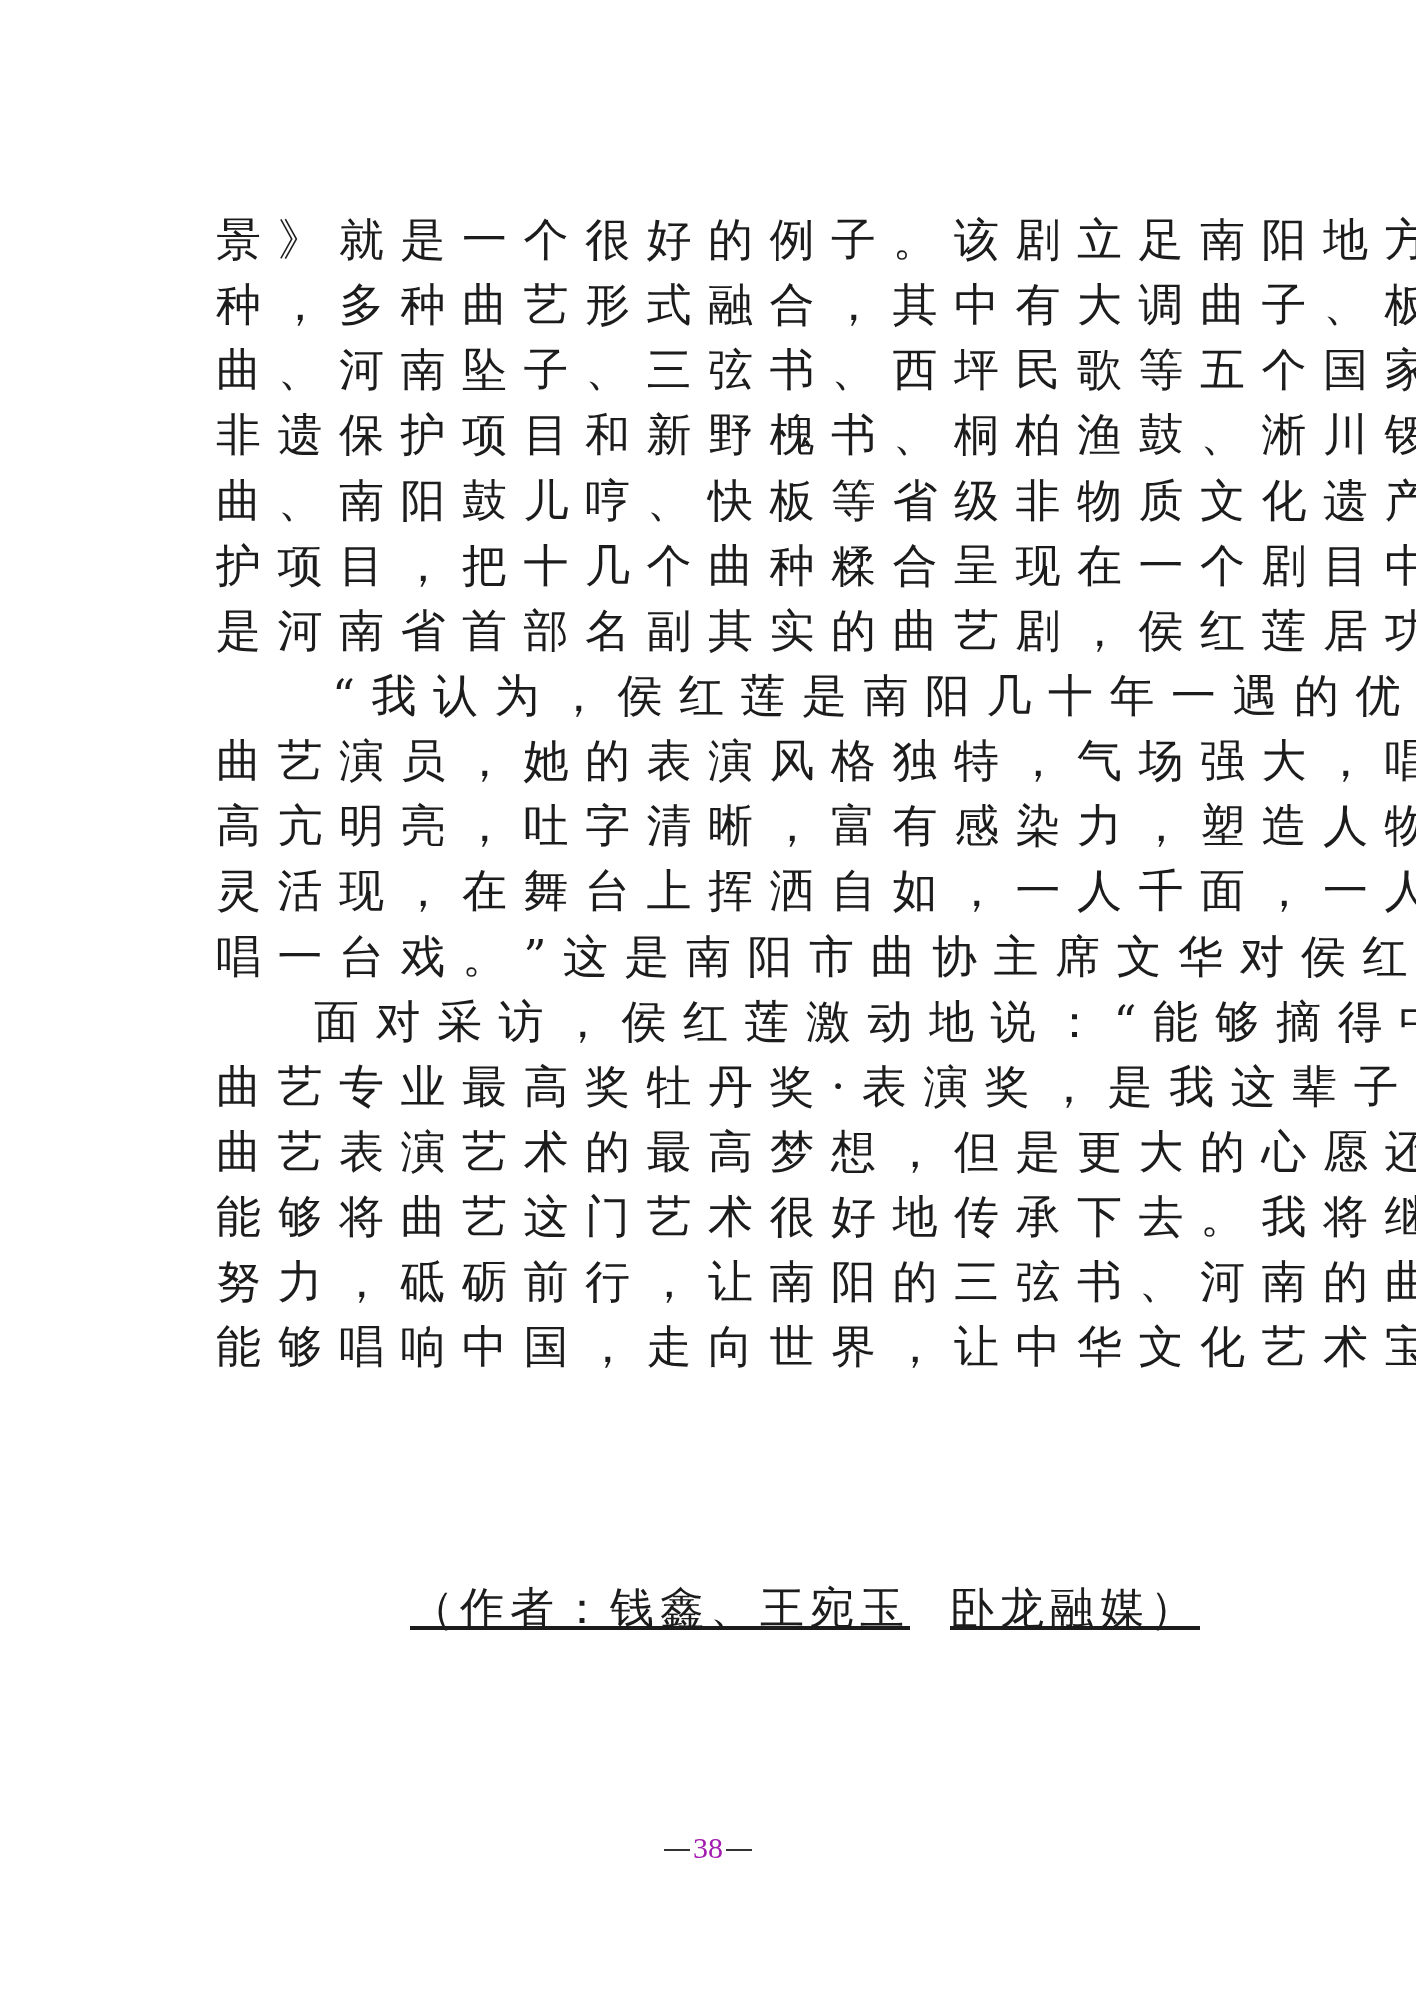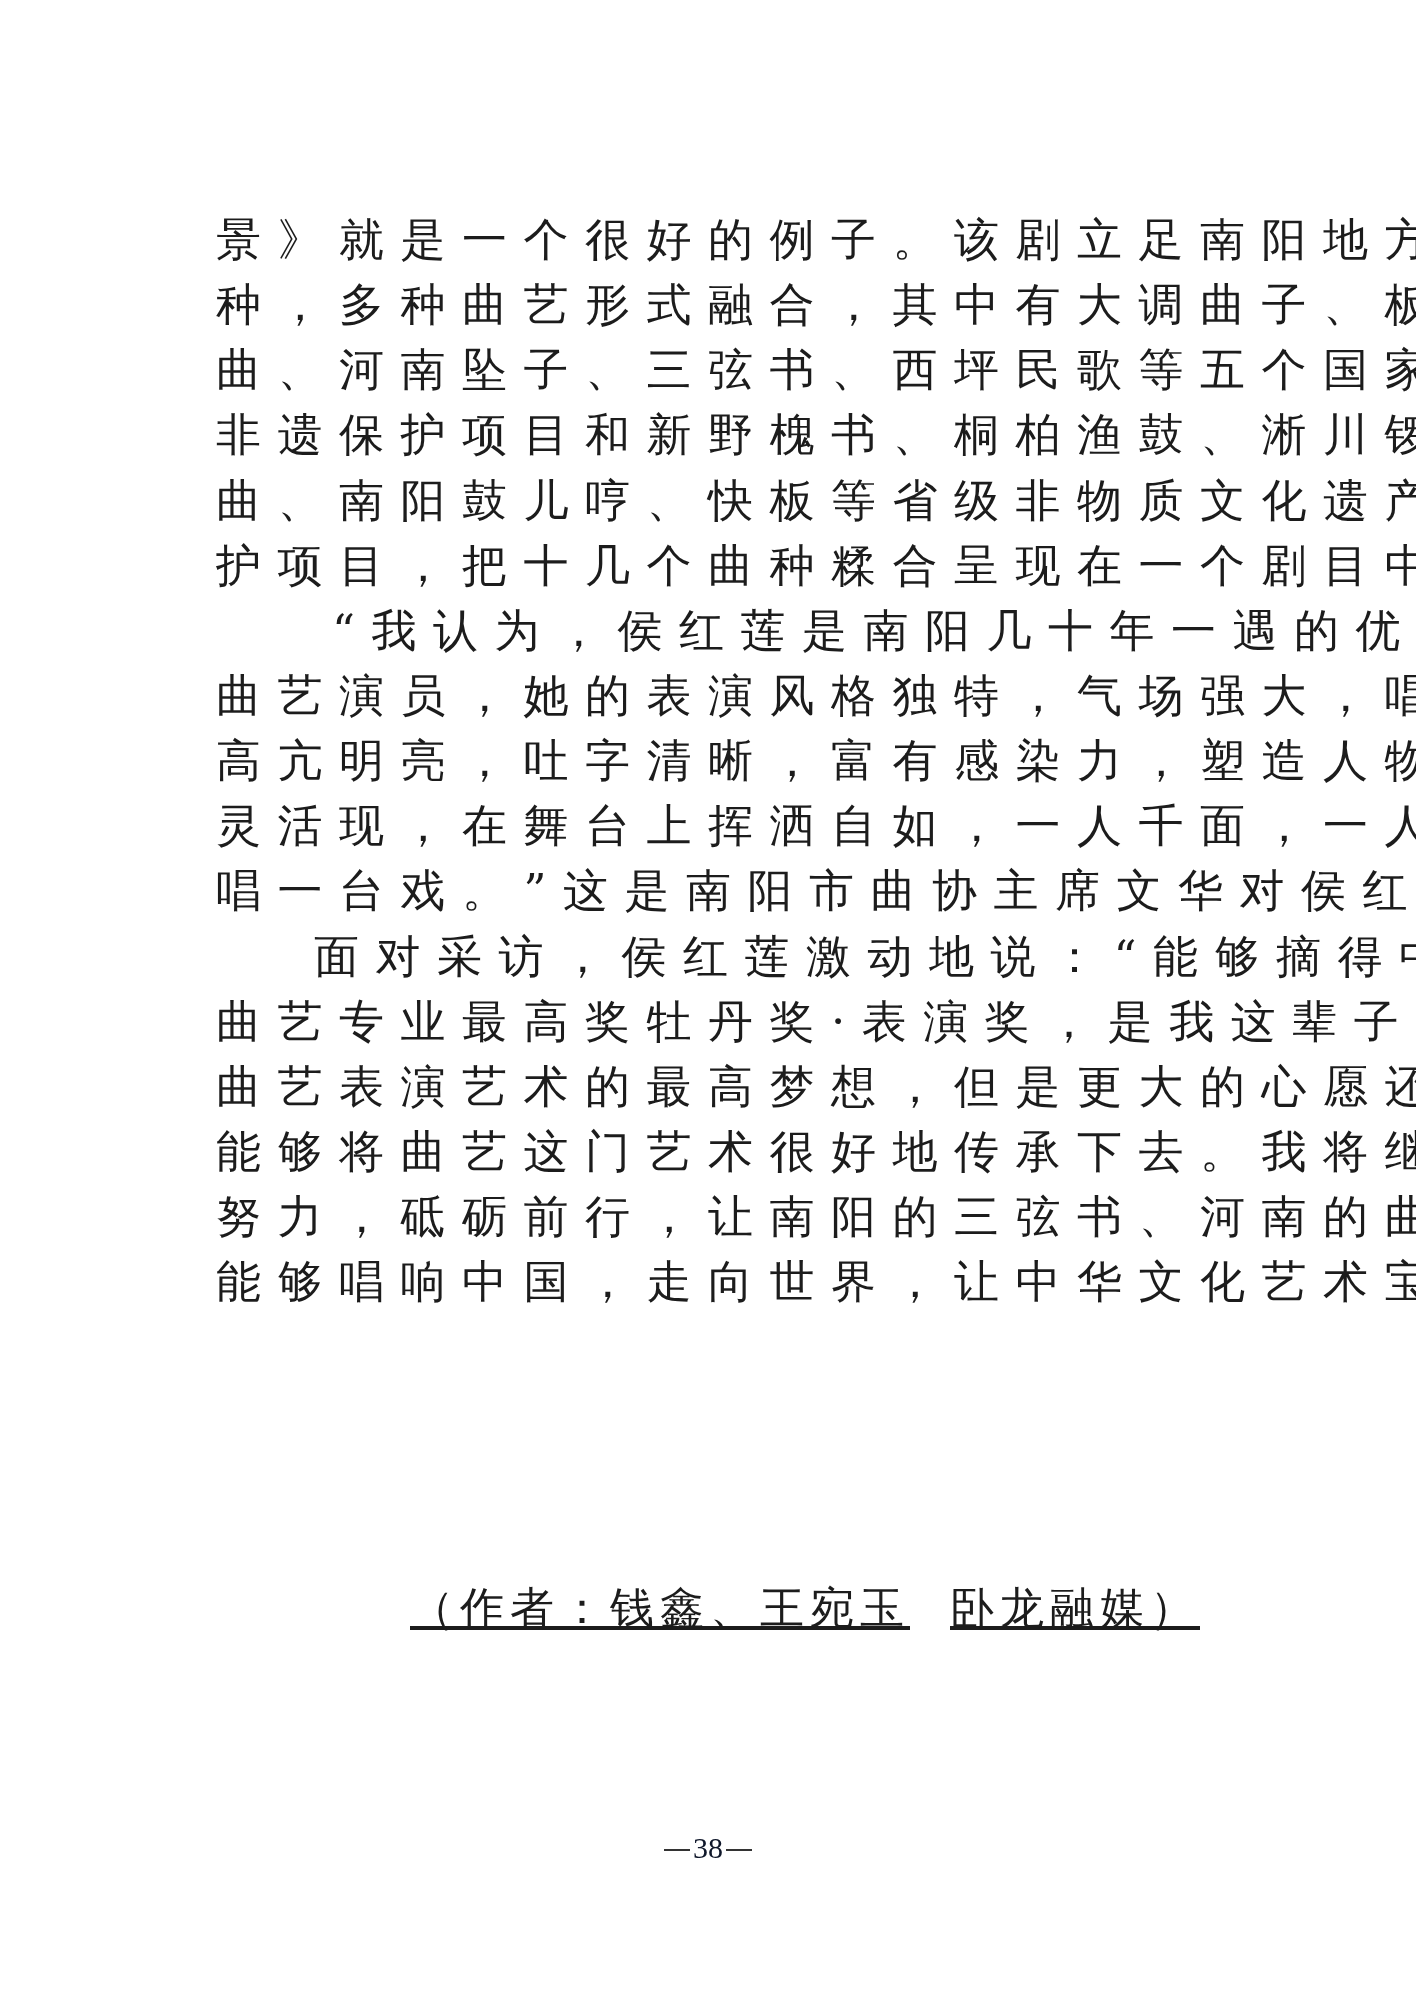--- a/index.html
+++ b/index.html
@@ -55,21 +55,21 @@
     .author-line .gap { display: inline-block; width: 40px; }
     .page-number {
       position: absolute;
       top: 1830px;
       left: 0;
       width: 1416px;
       text-align: center;
       font-family: "Liberation Serif", "DejaVu Serif", serif;
       font-size: 30px;
       line-height: 36px;
-      color: #0f172a;
+      color: #a21caf;
       letter-spacing: 0;
     }
     .page-number .dash {
       display: inline-block;
       width: 26px;
       height: 2px;
       background: #333333;
       vertical-align: middle;
       margin: 0 3px;
       position: relative;
@@ -82,20 +82,21 @@
 <div class="page">
   <div class="body-text">
 
     <div>
       <span class="line">景》就是一个很好的例子。该剧立足南阳地方曲</span>
       <span class="line">种，多种曲艺形式融合，其中有大调曲子、板头</span>
       <span class="line">曲、河南坠子、三弦书、西坪民歌等五个国家级</span>
       <span class="line">非遗保护项目和新野槐书、桐柏渔鼓、淅川锣鼓</span>
       <span class="line">曲、南阳鼓儿哼、快板等省级非物质文化遗产保</span>
       <span class="line">护项目，把十几个曲种糅合呈现在一个剧目中，</span>
+      <span class="line">是河南省首部名副其实的曲艺剧，侯红莲居功</span>
     </div>
 
     <div>
       <span class="line quote-indent">“我认为，侯红莲是南阳几十年一遇的优秀</span>
       <span class="line">曲艺演员，她的表演风格独特，气场强大，唱腔</span>
       <span class="line">高亢明亮，吐字清晰，富有感染力，塑造人物活</span>
       <span class="line">灵活现，在舞台上挥洒自如，一人千面，一人能</span>
       <span class="line">唱一台戏。”这是南阳市曲协主席文华对侯红莲的</span>
     </div>
 

